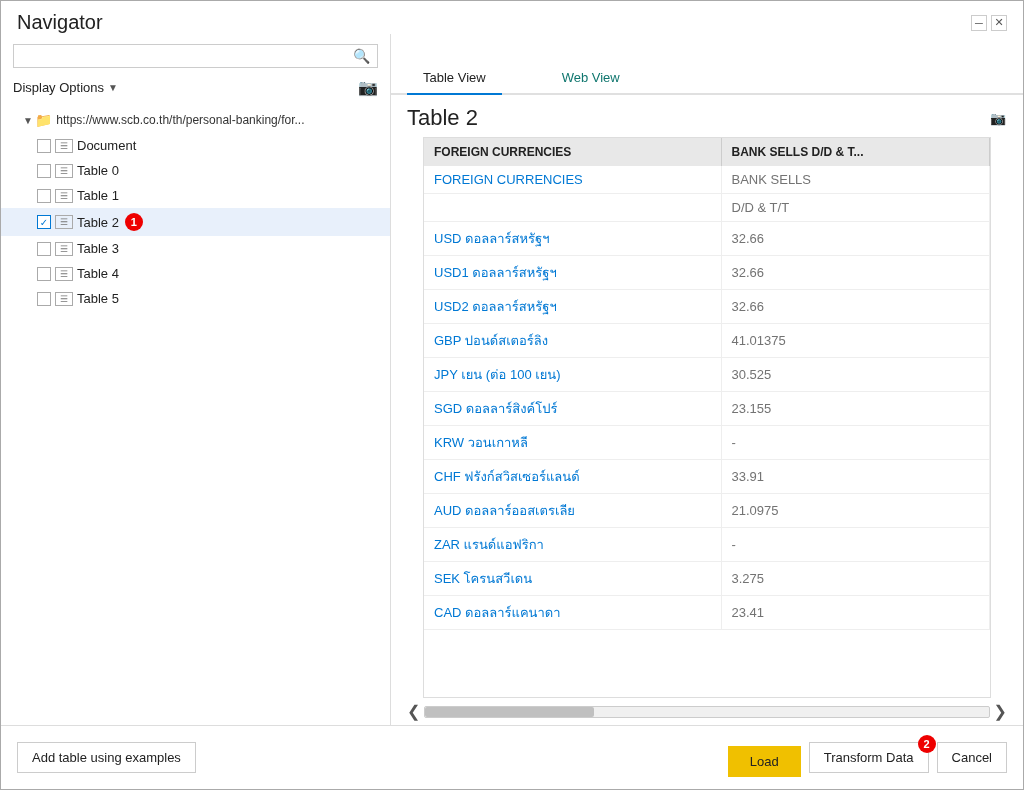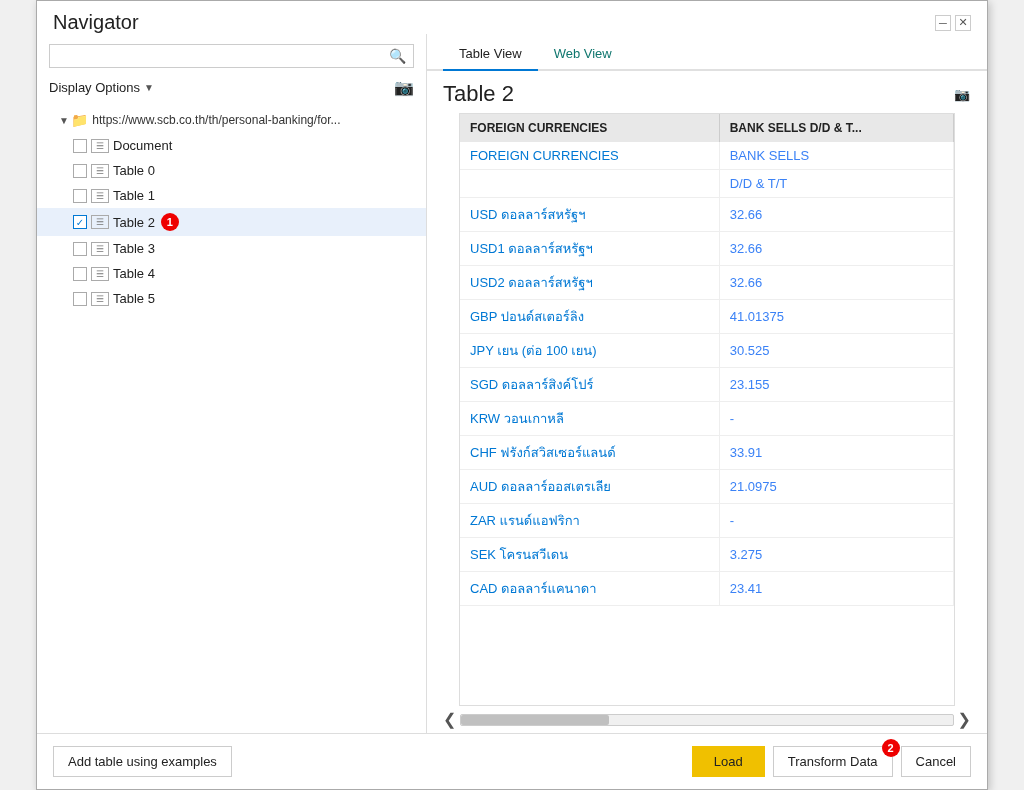--- a/index.html
+++ b/index.html
@@ -8,21 +8,21 @@
       font-size: 13px;
       background: #f0f0f0;
       display: flex;
       justify-content: center;
       align-items: center;
       width: 1024px;
       height: 790px;
       overflow: hidden;
     }
     .window {
-      width: 952px;
+      width: 1024px;
       height: 790px;
       background: #fff;
       border: 1px solid #aaa;
       display: flex;
       flex-direction: column;
       box-shadow: 2px 2px 8px rgba(0,0,0,0.2);
     }
     .title-bar {
       background: #fff;
       padding: 10px 16px 0 16px;
@@ -189,21 +189,22 @@
       flex: 1;
       display: flex;
       flex-direction: column;
       background: #fff;
       padding: 0;
     }
     .tabs-bar {
       display: flex;
       border-bottom: 2px solid #e0e0e0;
       padding: 0 16px;
-      margin-top: 4px;
+      margin-top: 28px;
+      gap: 44px;
     }
     .tab {
       padding: 8px 16px 8px 16px;
       cursor: pointer;
       font-size: 13px;
       color: #0f766e;
       border-bottom: 2px solid transparent;
       margin-bottom: -2px;
     }
     .tab.active {
@@ -245,21 +246,21 @@
       font-size: 12px;
       color: #222;
       white-space: nowrap;
     }
     .data-table tbody tr {
       border-bottom: 1px solid #eee;
     }
     .data-table tbody td {
       padding: 6px 10px;
       border-right: 1px solid #eee;
-      color: #3b82f6;
+      color: #737373;
       white-space: nowrap;
     }
     .data-table tbody td.blue {
       color: #0078d4;
     }
     .scrollbar-row {
       display: flex;
       align-items: center;
       padding: 4px 16px;
       gap: 4px;
@@ -310,20 +311,21 @@
       gap: 8px;
     }
     .btn-load {
       background: #f0c000;
       border: none;
       padding: 8px 22px;
       font-size: 13px;
       cursor: pointer;
       font-weight: 500;
       color: #222;
+      margin-top: 8px;
     }
     .btn-transform {
       background: #fff;
       border: 1px solid #ccc;
       padding: 7px 14px;
       font-size: 13px;
       cursor: pointer;
       color: #222;
       position: relative;
     }

